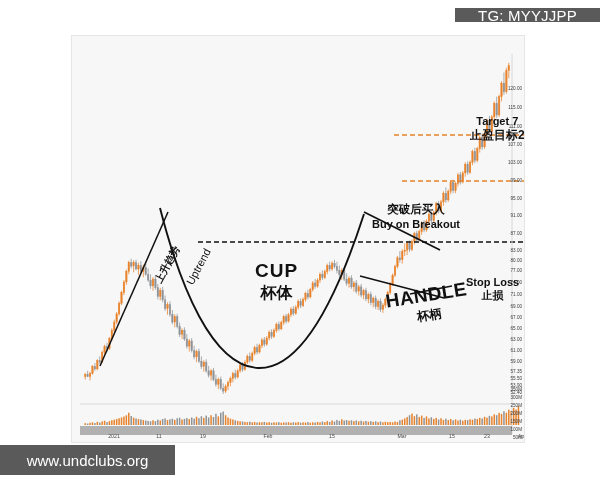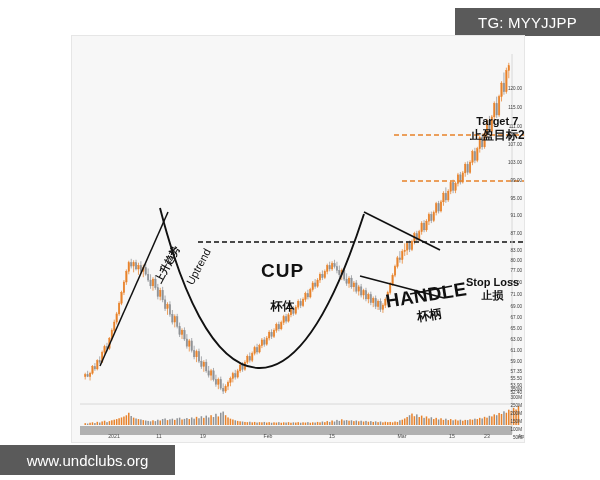--- a/index.html
+++ b/index.html
@@ -5,21 +5,21 @@
   html,body{margin:0;padding:0;}
   body{
     width:600px;height:480px;overflow:hidden;
     background:#ffffff;
     font-family:"Liberation Sans","DejaVu Sans",sans-serif;
     position:relative;
   }
   
   #tg-badge{
     position:absolute;top:8px;right:0px;
-    width:145px;height:28px;
+    width:145px;height:14px;
     background:#5a5a5a;color:#ffffff;
     display:flex;align-items:center;justify-content:center;
     font-size:15px;letter-spacing:.2px;
   }
   
   #url-ribbon{
     position:absolute;left:0px;bottom:5px;
     width:175px;height:30px;
     background:#5a5a5a;color:#ffffff;
     display:flex;align-items:center;justify-content:center;
@@ -68,23 +68,23 @@
   #anno-breakout .en{font-size:11px;display:block;margin-top:1px;}
   #anno-target2{left:398px;top:79px;text-align:center;}
   #anno-target2 .en{font-size:11px;display:block;}
   #anno-target2 .zh{font-size:12px;display:block;}
   #anno-target1{left:363px;top:128px;text-align:center;}
   #anno-target1 .en{font-size:10.5px;display:block;}
   #anno-target1 .zh{font-size:10px;display:block;}
   #anno-stoploss{left:394px;top:240px;text-align:center;}
   #anno-stoploss .en{font-size:11px;display:block;}
   #anno-stoploss .zh{font-size:11px;display:block;}
-  #anno-cup{left:189px;top:224px;text-align:center;}
+  #anno-cup{left:183px;top:224px;text-align:center;}
   #anno-cup .en{font-size:19px;letter-spacing:1px;display:block;}
-  #anno-cup .zh{font-size:12px;display:block;margin-top:16px;}
+  #anno-cup .zh{font-size:16px;display:block;margin-top:1px;}
   #anno-handle{left:312px;top:255px;text-align:center;transform:rotate(-9deg);transform-origin:left top;}
   #anno-handle .en{font-size:19px;letter-spacing:.5px;display:block;}
   #anno-handle .zh{font-size:12.5px;display:block;margin-top:1px;}
   #anno-volume{left:366px;top:345px;text-align:center;}
   #anno-volume .zh{font-size:10.5px;display:block;font-weight:600;}
   #anno-volume .en1,#anno-volume .en2{font-size:11px;display:block;font-weight:400;}
   #anno-uptrend{left:80px;top:243px;}
   #anno-uptrend .zh{
     position:absolute;left:0;top:0;font-size:10px;font-weight:700;
     transform:rotate(-62deg);transform-origin:left top;white-space:nowrap;
@@ -714,20 +714,24 @@
       <div class="axis-date" style="left: 87px;">11</div>
       <div class="axis-date" style="left: 131px;">19</div>
       <div class="axis-date" style="left: 196px;">Feb</div>
       <div class="axis-date" style="left: 260px;">15</div>
       <div class="axis-date" style="left: 330px;">Mar</div>
       <div class="axis-date" style="left: 380px;">15</div>
       <div class="axis-date" style="left: 415px;">23</div>
       <div class="axis-date" style="left: 450px;">Apr</div>
     </div>
 
+  <div class="anno" id="anno-breakout">
+    <span class="zh">突破后买入</span>
+    <span class="en">Buy on Breakout</span>
+  </div>
 
   <div class="anno" id="anno-target2">
     <span class="en">Target 7</span>
     <span class="zh">止盈目标2</span>
   </div>
 
 
   <div class="anno" id="anno-stoploss">
     <span class="en">Stop Loss</span>
     <span class="zh">止损</span>

